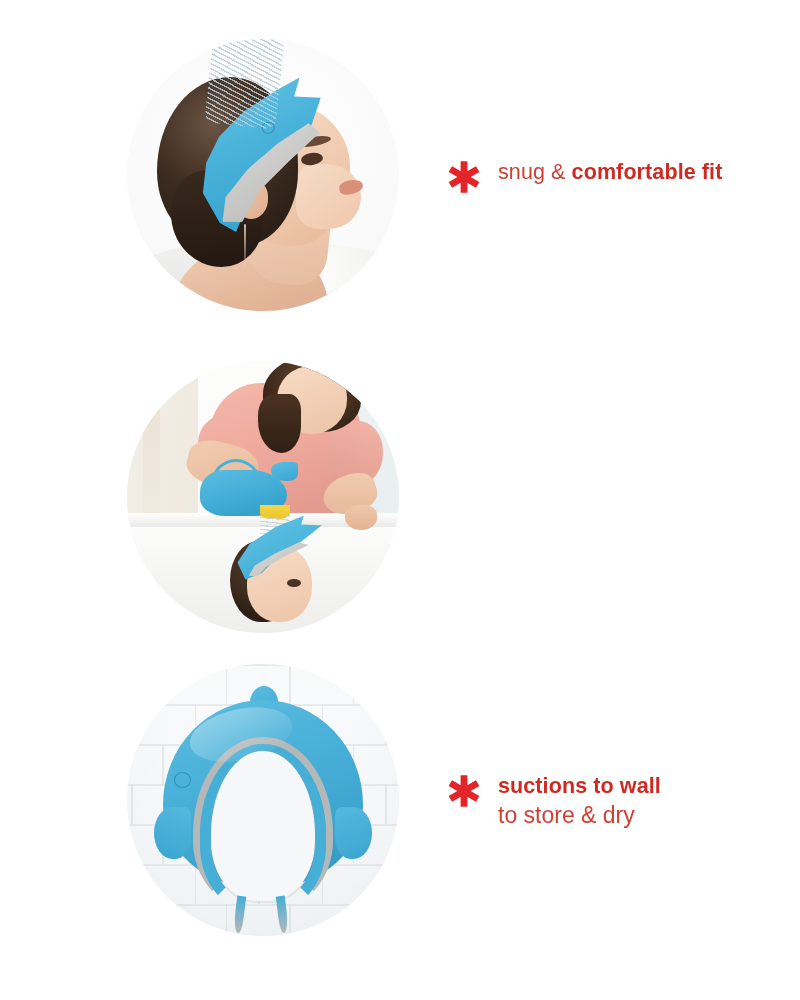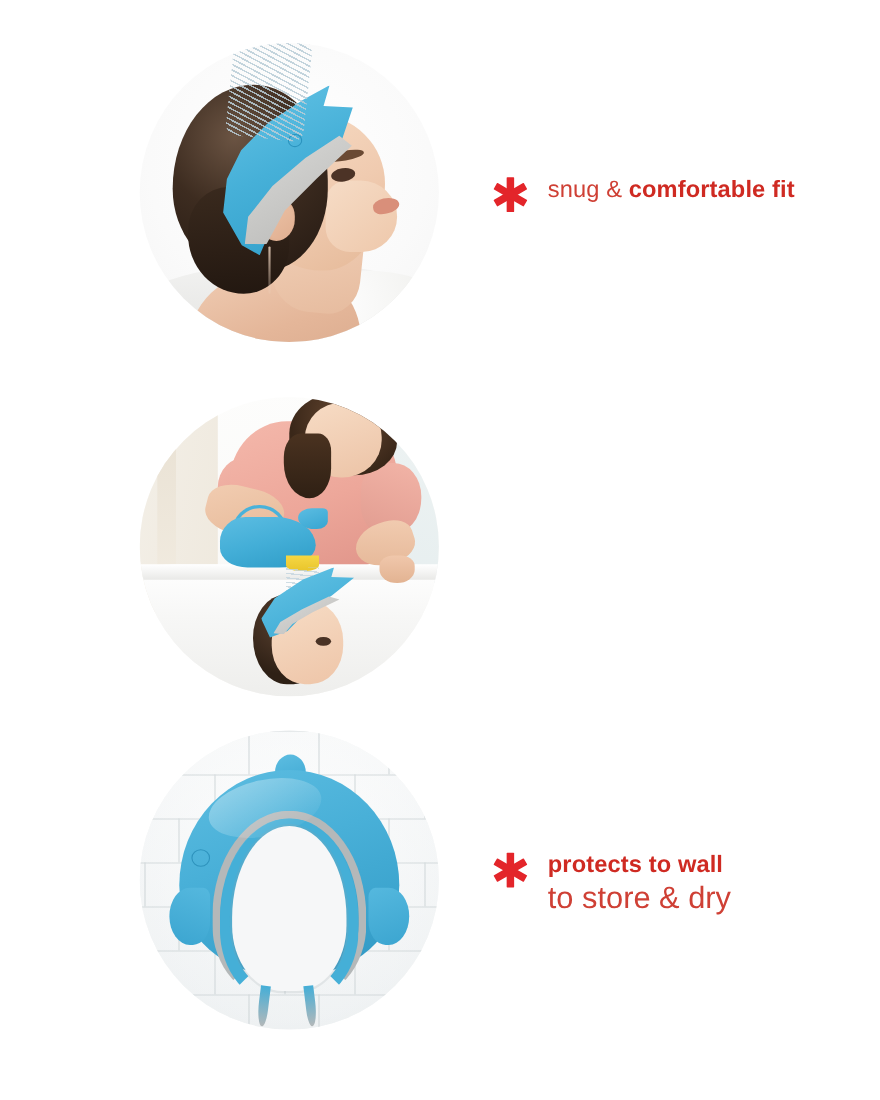--- a/index.html
+++ b/index.html
@@ -364,21 +364,21 @@
     line-height: 29px;
     color: #cf4035;
     letter-spacing: .1px;
     white-space: nowrap;
   }
   .caption-text .bold {
     font-weight: bold;
     color: #cf2a22;
   }
   .caption-line2 {
-    font-size: 28px;
+    font-size: 23px;
     line-height: 29px;
     color: #cf4035;
     white-space: nowrap;
   }
 </style>
 </head>
 <body>
 
 <div class="feature-list">
 
@@ -480,19 +480,19 @@
       <span class="asterisk">
         <svg viewBox="0 0 34 34" xmlns="http://www.w3.org/2000/svg">
           <g fill="#e3252a">
             <rect x="13.6" y="1.2" width="6.8" height="31.6" rx="0.6"></rect>
             <rect x="13.6" y="1.2" width="6.8" height="31.6" rx="0.6" transform="rotate(60 17 17)"></rect>
             <rect x="13.6" y="1.2" width="6.8" height="31.6" rx="0.6" transform="rotate(120 17 17)"></rect>
           </g>
         </svg>
       </span>
       <div>
-        <div class="caption-text"><span></span><span class="bold">protects to wall</span><span></span></div>
+        <div class="caption-text"><span></span><span class="bold">suctions to wall</span><span></span></div>
         <div class="caption-line2">to store &amp; dry</div>
       </div>
     </div>
   </div>
 
 </div>
 
 </body></html>

